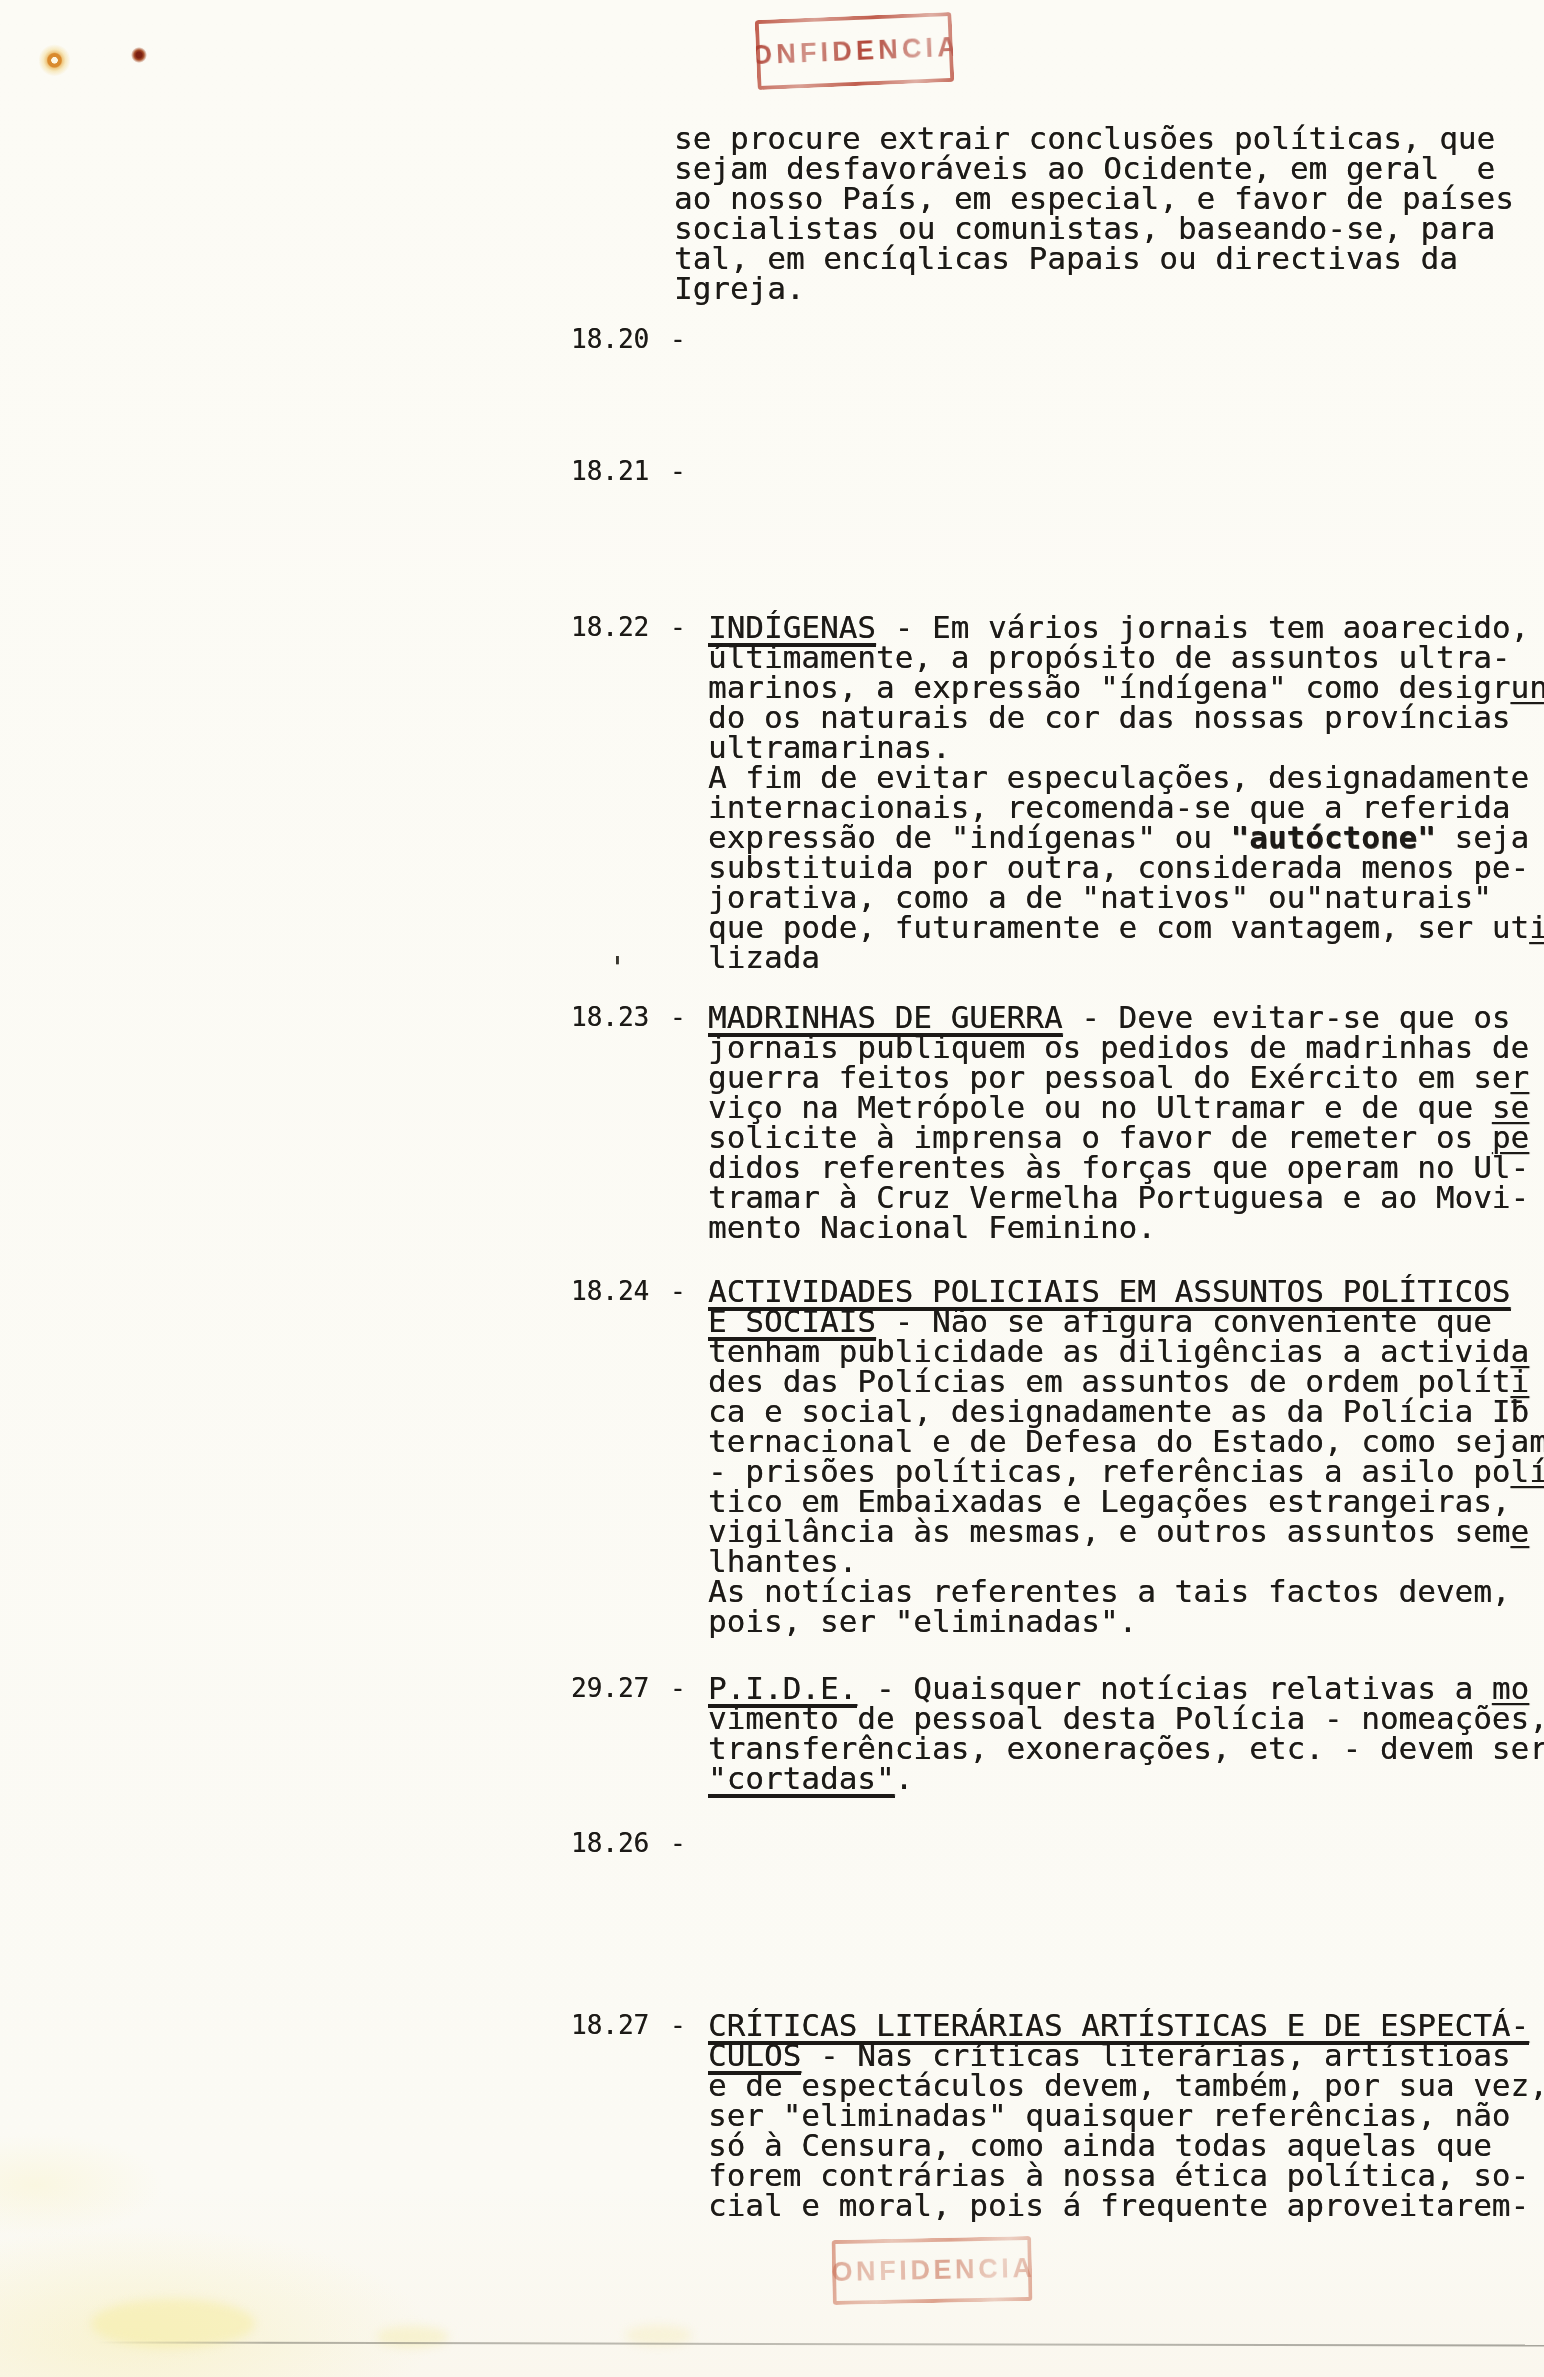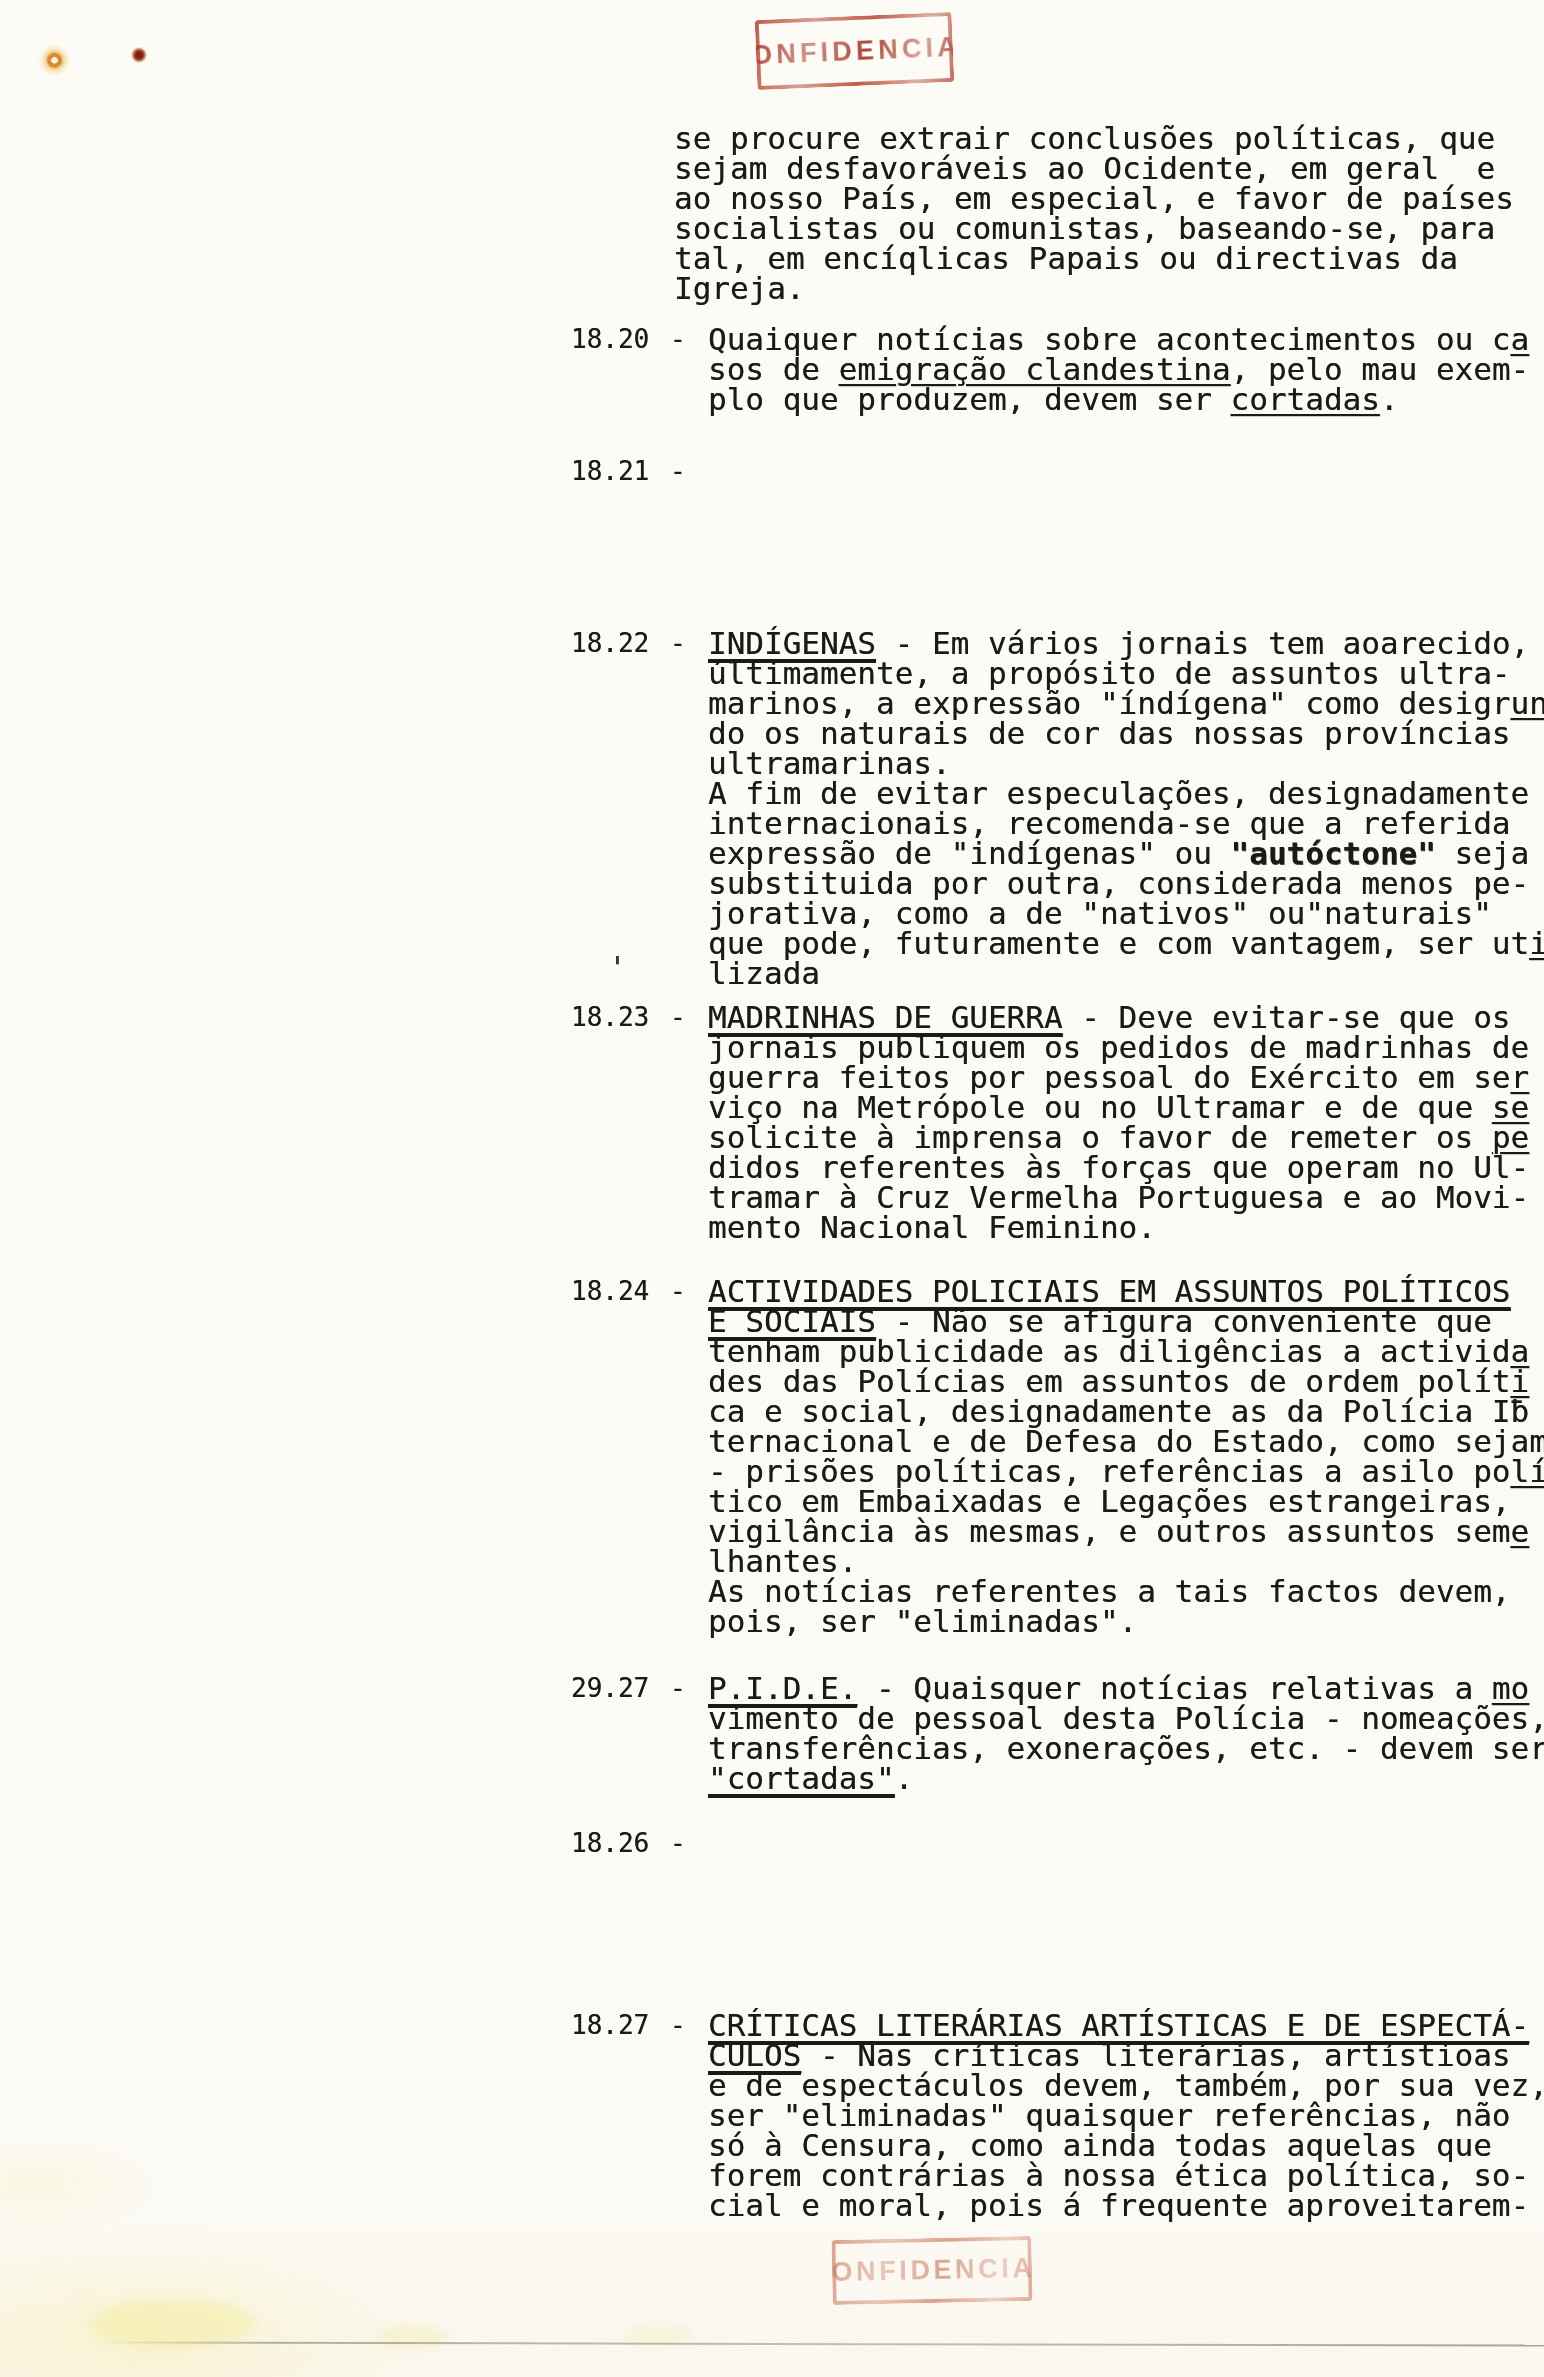--- a/index.html
+++ b/index.html
@@ -75,27 +75,26 @@
 
   <div class="blot-orange"></div>
   <div class="blot-red"></div>
 
   <div class="intro mono" id="intro">se procure extrair conclusões políticas, que<br>sejam desfavoráveis ao Ocidente, em geral  e<br>ao nosso País, em especial, e favor de países<br>socialistas ou comunistas, baseando-se, para<br>tal, em encíqlicas Papais ou directivas da<br>Igreja.</div>
 
   <div id="sections">
       <div class="sec" style="top: 324px;">
         <span class="num">18.20</span>
         <span class="dash">-</span>
-        <div class="body mono">Quaiquer notícias sobre acontecimentos ou c<span class="ul">a</span><br>sos de <span class="ul">emigração clandestina</span>, pelo mau exem-<br>plo que produzem, devem ser <span class="ul">cortadas</span>.</div>
       </div>
       <div class="sec" style="top: 456px;">
         <span class="num">18.21</span>
         <span class="dash">-</span>
       </div>
-      <div class="sec" style="top: 612px; margin-top: 16px;">
+      <div class="sec" style="top: 612px;">
         <span class="num">18.22</span>
         <span class="dash">-</span>
         <div class="body mono"><span class="hd">INDÍGENAS</span> - Em vários jornais tem aoarecido,<br>últimamente, a propósito de assuntos ultra-<br>marinos, a expressão "índígena" como desigr<span class="ul">un</span><br>do os naturais de cor das nossas províncias<br>ultramarinas.<br>A fim de evitar especulações, designadamente<br>internacionais, recomenda-se que a referida<br>expressão de "indígenas" ou <span class="bd">"autóctone"</span> seja<br>substituida por outra, considerada menos pe-<br>jorativa, como a de "nativos" ou"naturais"<br>que pode, futuramente e com vantagem, ser ut<span class="ul">i</span><br>lizada</div>
       </div>
       <div class="sec" style="top: 1002px;">
         <span class="num">18.23</span>
         <span class="dash">-</span>
         <div class="body mono"><span class="hd">MADRINHAS DE GUERRA</span> - Deve evitar-se que os<br>jornais publiquem os pedidos de madrinhas de<br>guerra feitos por pessoal do Exército em se<span class="ul">r</span><br>viço na Metrópole ou no Ultramar e de que <span class="ul">se</span><br>solicite à imprensa o favor de remeter os <span class="ul">pe</span><br>didos referentes às forças que operam no Ul-<br>tramar à Cruz Vermelha Portuguesa e ao Movi-<br>mento Nacional Feminino.</div>
       </div>
       <div class="sec" style="top: 1276px;">

